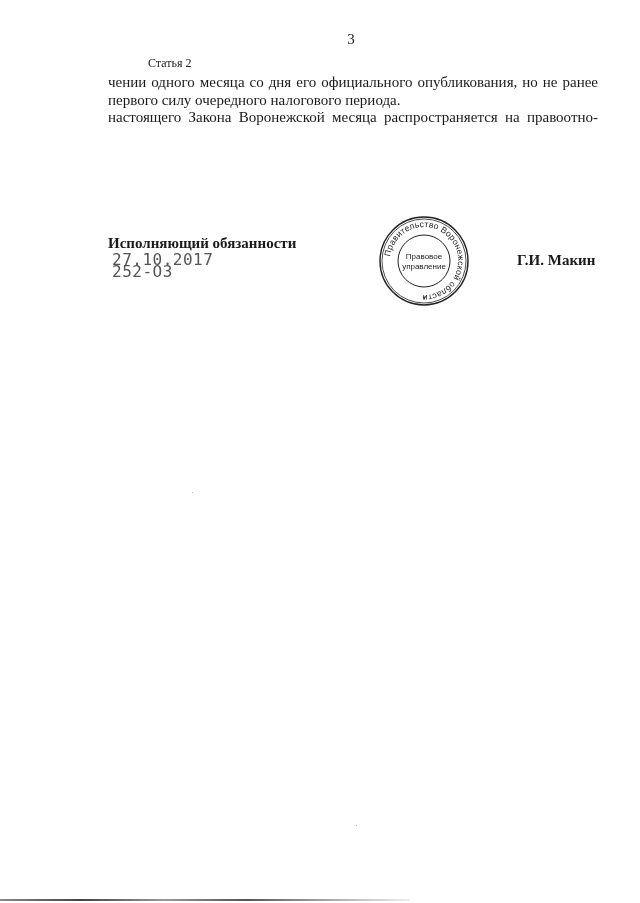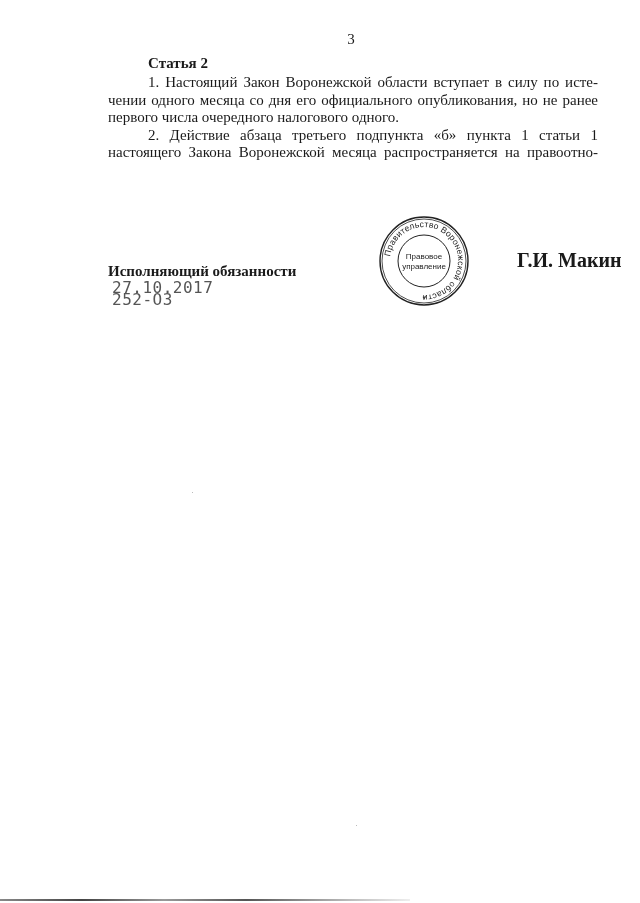--- a/index.html
+++ b/index.html
@@ -23,22 +23,22 @@
     text-align: center;
     font-size: 15px;
     line-height: 18px;
     padding-left: 62px;
     box-sizing: border-box;
   }
   .article-title {
     position: absolute;
     left: 148px;
     top: 54px;
-    font-size: 15px;
-    font-weight: bold;
+    font-size: 12px;
+    font-weight: normal;
     line-height: 18px;
   }
   .body-text {
     position: absolute;
     left: 108px;
     top: 74px;
     width: 490px;
     font-size: 15px;
     line-height: 17.5px;
   }
@@ -52,21 +52,20 @@
   }
   .line.indent {
     padding-left: 40px;
   }
   .signature-block {
     position: absolute;
     left: 108px;
     top: 234px;
     font-size: 15px;
     line-height: 18px;
-    margin-top: 28px;
   }
   .signature-title {
     font-weight: bold;
     white-space: nowrap;
   }
   .stamp-date {
     font-family: "DejaVu Sans Mono", "Liberation Mono", monospace;
     font-size: 16px;
     line-height: 12px;
     color: #555;
@@ -83,21 +82,21 @@
     position: absolute;
     left: 378px;
     top: 215px;
     width: 92px;
     height: 92px;
   }
   .signer-name {
     position: absolute;
     left: 517px;
     top: 251px;
-    font-size: 20px;
+    font-size: 15px;
     font-weight: bold;
     line-height: 18px;
     white-space: nowrap;
   }
   .bottom-rule {
     position: absolute;
     left: 0;
     top: 899px;
     width: 410px;
     height: 2px;
@@ -111,24 +110,22 @@
   }
 </style>
 </head>
 <body>
 
 <div class="page-number">3</div>
 
 <div class="article-title">Статья 2</div>
 
 <div class="body-text">
-  <span class="line justify indent">1. Настоящий Закон Воронежской области вступает в силу по исте-</span>
   <span class="line justify">чении одного месяца со дня его официального опубликования, но не ранее</span>
-  <span class="line">первого числа очередного налогового одного.</span>
-  <span class="line justify indent">2. Действие абзаца третьего подпункта «б» пункта 1 статьи 1</span>
+  <span class="line">первого силу очередного налогового периода.</span>
   <span class="line justify">настоящего Закона Воронежской месяца распространяется на правоотно-</span>
 </div>
 
 <div class="signature-block">
   <div class="signature-title">Исполняющий обязанности</div>
   <div class="stamp-date first">27.10.2017</div>
   <div class="stamp-date">252-ОЗ</div>
 </div>
 
 <div class="official-seal">

